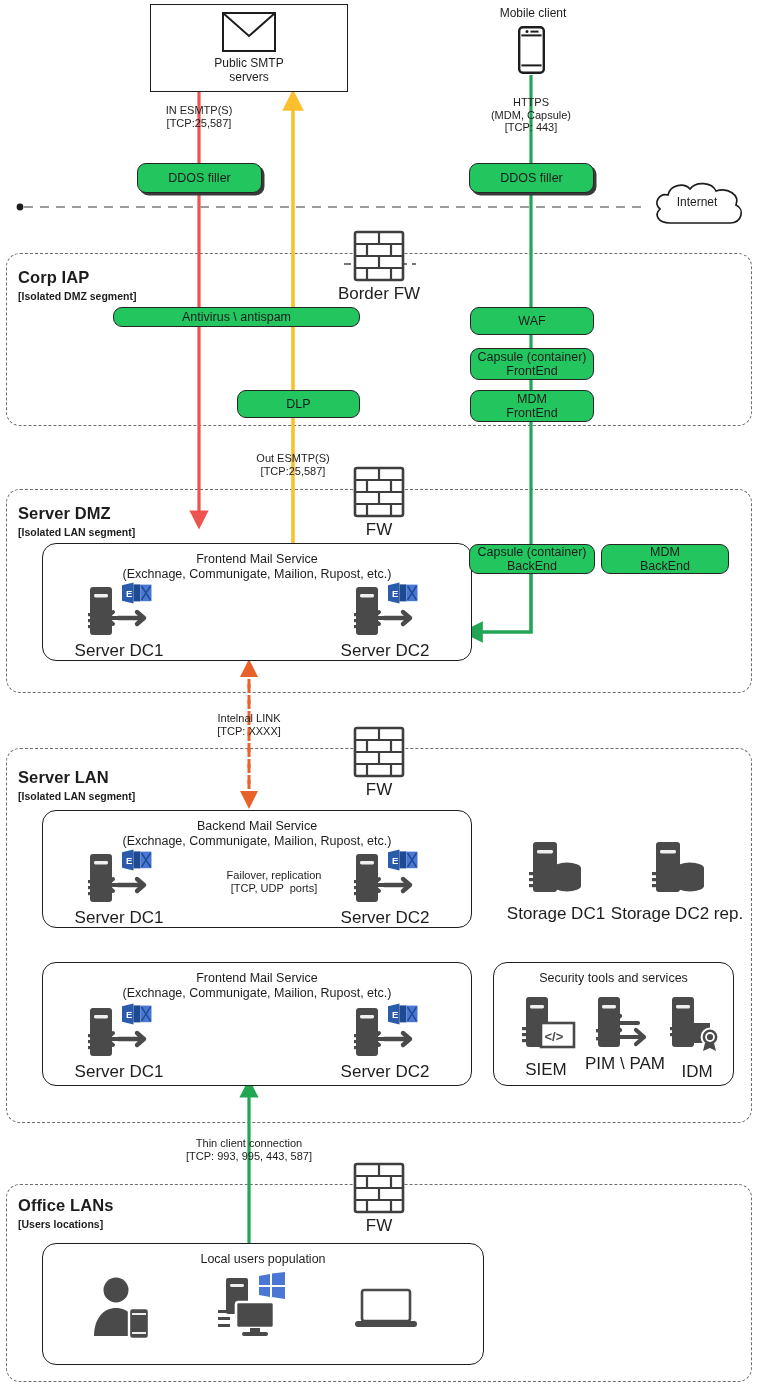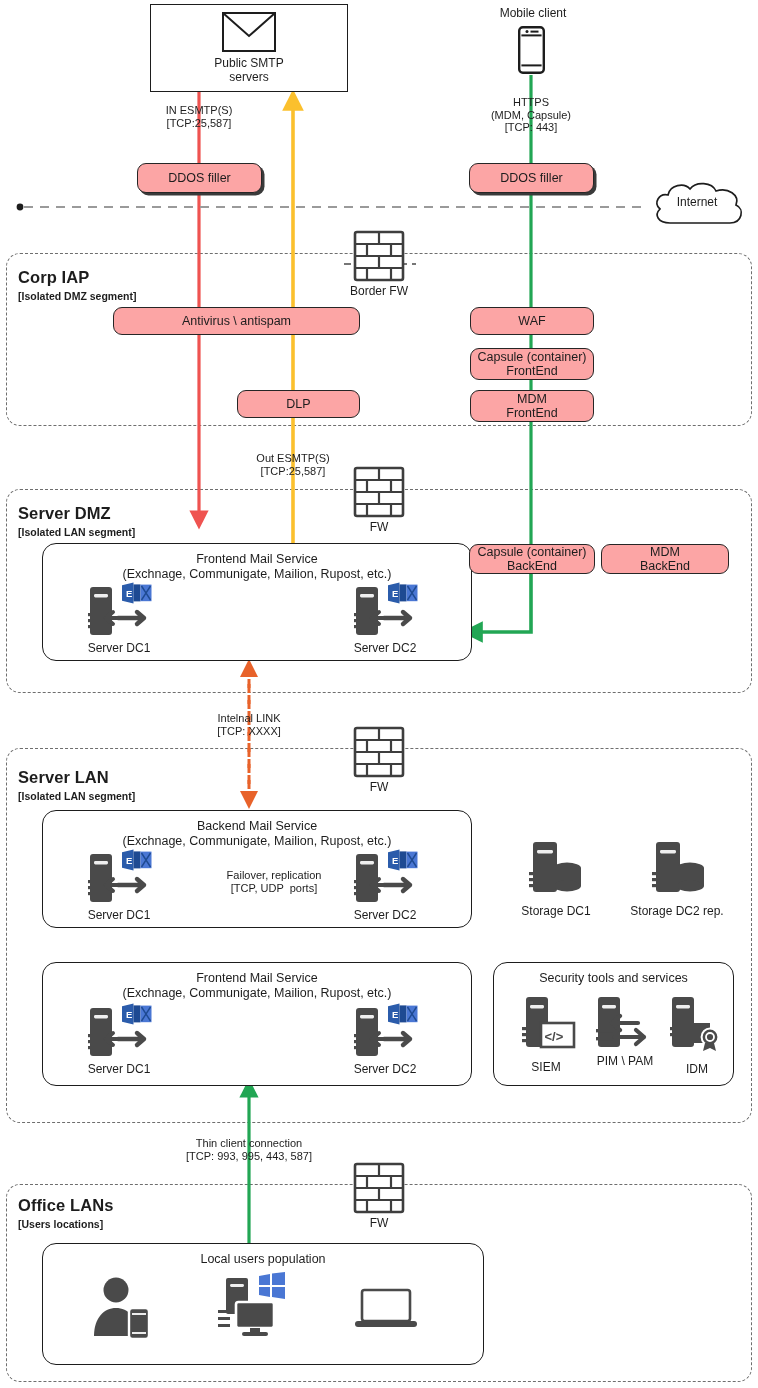--- a/index.html
+++ b/index.html
@@ -36,21 +36,21 @@
     font-size:10.5px;
     font-weight:700;
     color:#1d1d1d;
     white-space:nowrap;
   }
 
   
   .rbox{
     position:absolute;
     box-sizing:border-box;
-    background:#fca5a5;
+    background:#22c55e;
     border:1.6px solid #262626;
     border-radius:9px;
     display:flex;
     align-items:center;
     justify-content:center;
     text-align:center;
     font-size:12.5px;
     line-height:14px;
     color:#1d1d1d;
     z-index:6;
@@ -103,21 +103,21 @@
     color:#1d1d1d;
     white-space:pre;
   }
 
   
   svg.ov{position:absolute;left:0;top:0;width:758px;height:1388px;pointer-events:none;z-index:3;}
 
   .icon-wrap{position:absolute;z-index:7;}
   .dev-label{
     position:absolute;
-    font-size:12px;
+    font-size:17px;
     text-align:center;
     white-space:nowrap;
     transform:translateX(-50%);
     color:#1d1d1d;
     z-index:7;
   }
 </style>
 </head>
 <body>
 
@@ -216,21 +216,21 @@
       <line x1="26" y1="2" x2="26" y2="14" stroke="#3e3e3e" stroke-width="2.2"></line>
       <line x1="14" y1="14" x2="14" y2="26" stroke="#3e3e3e" stroke-width="2.2"></line>
       <line x1="38" y1="14" x2="38" y2="26" stroke="#3e3e3e" stroke-width="2.2"></line>
       <line x1="26" y1="26" x2="26" y2="38" stroke="#3e3e3e" stroke-width="2.2"></line>
       <line x1="14" y1="38" x2="14" y2="50" stroke="#3e3e3e" stroke-width="2.2"></line>
       <line x1="38" y1="38" x2="38" y2="50" stroke="#3e3e3e" stroke-width="2.2"></line>
     </svg>
   </div>
   <div class="dev-label" style="left:379px;top:284px;">Border FW</div>
 
-  <div class="rbox" style="left:113px;top:307px;width:247px;height:28px;">
+  <div class="rbox" style="left:113px;top:307px;width:247px;height:20px;">
     <span>Antivirus \ antispam</span>
   </div>
   <div class="rbox" style="left:237px;top:390px;width:123px;height:28px;">
     <span>DLP</span>
   </div>
 
   <div class="rbox" style="left:470px;top:307px;width:124px;height:28px;">
     <span>WAF</span>
   </div>
   <div class="rbox" style="left:470px;top:348px;width:124px;height:32px;">

